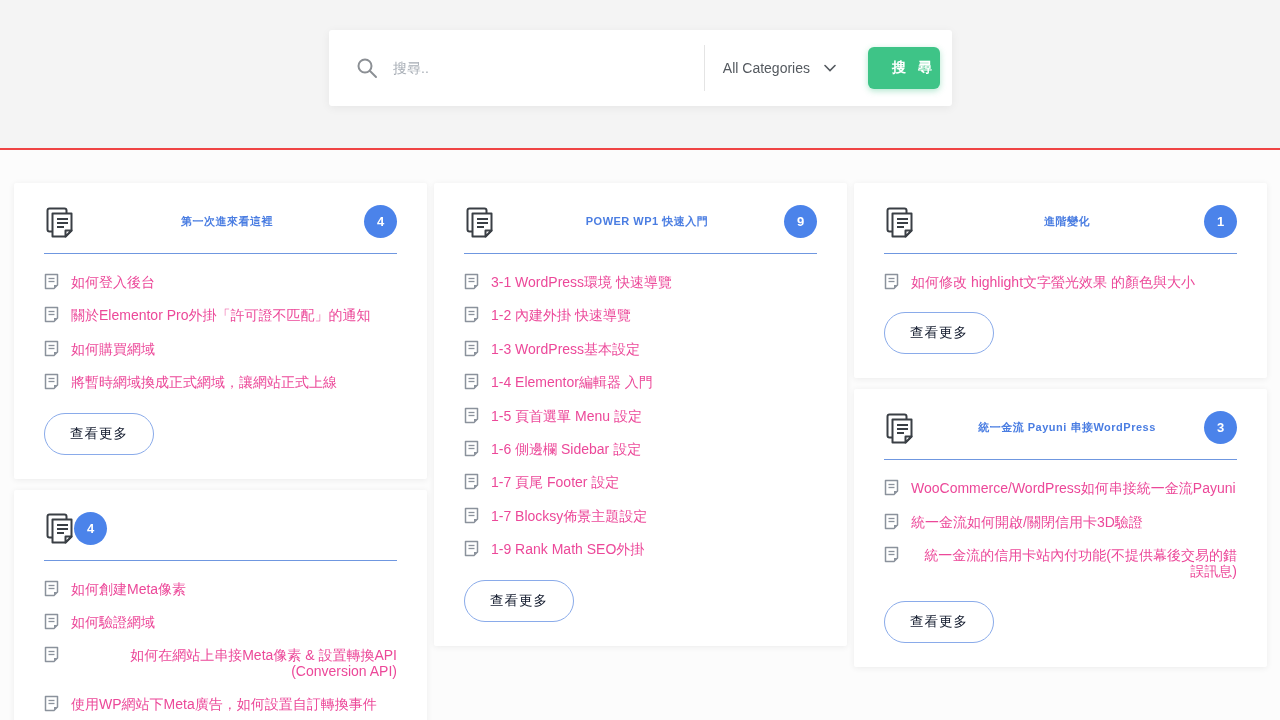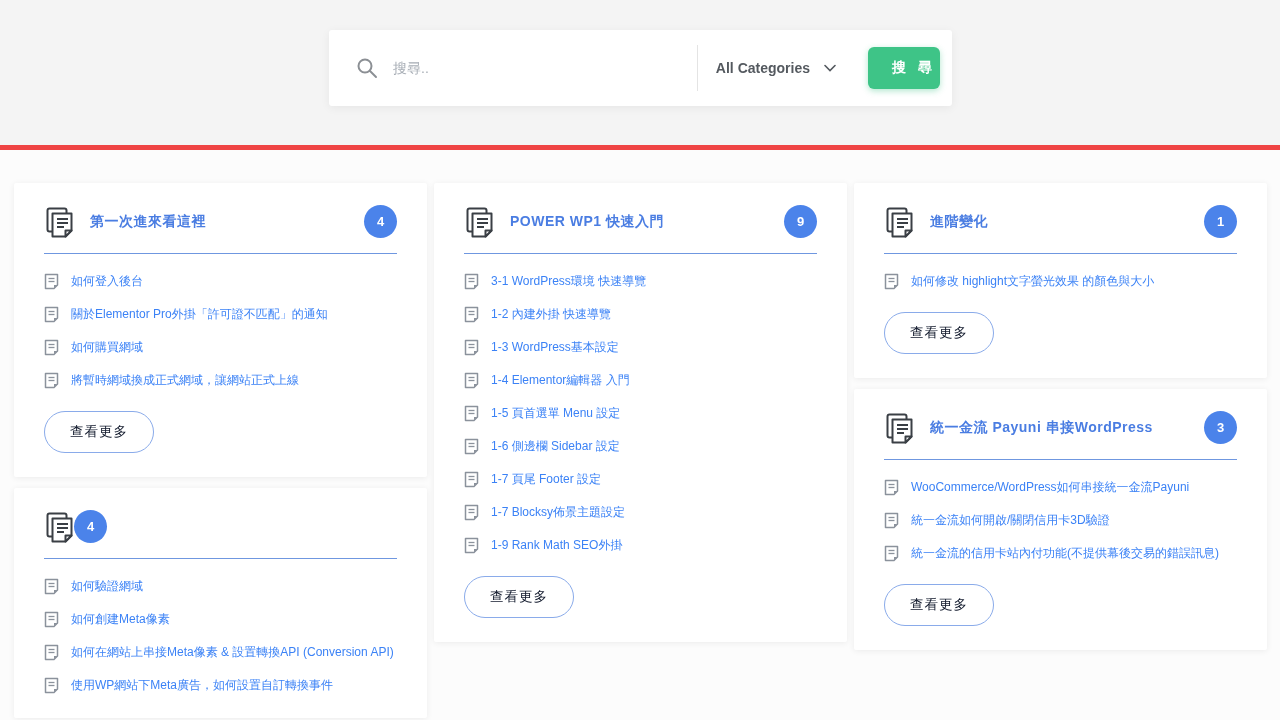--- a/index.html
+++ b/index.html
@@ -6,41 +6,41 @@
   html,body { width:1280px; height:720px; overflow:hidden; }
   body {
     font-family:"Liberation Sans","DejaVu Sans",sans-serif;
     background:#fcfcfc;
     position:relative;
   }
   
   .topband {
     position:absolute; top:0; left:0; width:1280px; height:150px;
     background:#f4f4f4;
-    border-bottom:5px solid #ef4444;
+    border-bottom:2px solid #ef4444;
   }
   .search-card {
     position:absolute; top:30px; left:329px; width:623px; height:76px;
     background:#ffffff; border-radius:3px;
     box-shadow:0 2px 10px rgba(0,0,0,0.06);
     display:flex; align-items:center;
   }
   .search-icon-wrap { margin-left:26px; display:flex; align-items:center; }
   .search-input {
     border:none; outline:none; flex:1 1 auto;
     font-size:14px; color:#444; margin-left:14px;
     font-family:inherit; background:transparent; height:40px;
   }
   .search-input::placeholder { color:#a7adb5; }
   .search-divider { width:1px; height:46px; background:#e4e4e4; margin-right:16px; }
   .category-select {
     display:flex; align-items:center; gap:14px;
     padding:0 14px 0 2px; cursor:pointer; white-space:nowrap;
   }
-  .category-label { font-size:14px; color:#54595f;font-weight:bold; }
+  .category-label { font-size:14px; color:#54595f; }
   .search-button {
     margin:0 12px 0 18px;
     width:72px; height:42px; border:none; border-radius:6px;
     color:#fff; font-size:14px; font-weight:bold; letter-spacing:4px;
     cursor:pointer; font-family:inherit;
     display:flex; align-items:center; justify-content:center;
     box-shadow:0 2px 6px rgba(62,196,135,0.4);
   }
   
   .content {
@@ -48,36 +48,36 @@
     display:flex; gap:7px; align-items:flex-start;
   }
   .col { width:413px; display:flex; flex-direction:column; gap:11px; }
   .card {
     background:#ffffff; border-radius:2px;
     box-shadow:0 1px 6px rgba(0,0,0,0.07);
     padding:22px 30px 24px 30px;
   }
   .card-header { display:flex; align-items:center; }
   .card-title {
-    font-size:14px; font-weight:bold; color:#4a7de2;
-    margin-left:16px; flex:1 1 auto; cursor:pointer; letter-spacing:0.5px;
+    font-size:11px; font-weight:bold; color:#4a7de2;
+    margin-left:16px; flex:1 1 auto; cursor:pointer; letter-spacing:0.5px;text-align:center;
   }
   .badge {
     width:33px; height:33px; border-radius:50%;
     background:#4b83ea; color:#fff; font-size:13px; font-weight:bold;
     display:flex; align-items:center; justify-content:center; flex:0 0 auto;
   }
   .card-rule { border:none; border-top:1px solid #6f97e0; margin-top:15px; }
   .article-list { list-style:none; margin-top:20px; }
   .article-item {
     display:flex; align-items:flex-start; gap:12px;
     margin-bottom:17px; cursor:pointer;
   }
   .article-item:last-child { margin-bottom:0; }
-  .article-text { font-size:12px; color:#3b82f6; line-height:1.1; padding-top:1px; }
+  .article-text { font-size:14px; color:#ec4899; line-height:1.1; padding-top:1px;text-align:right; }
   .article-icon { flex:0 0 auto; display:flex; margin-top:-1px; }
   .view-more {
     margin-top:22px; display:inline-block;
     background:#fff; border:1px solid #88aaе9;
     border:1px solid #8aabea; border-radius:21px;
     color:#0f172a; font-size:13.5px; font-family:inherit;
     padding:11px 25px; cursor:pointer; letter-spacing:1px;
   }
 </style>
 </head>
@@ -178,32 +178,32 @@
         <ul class="article-list">
           <li class="article-item">
             <span class="article-icon">
               <svg width="15" height="17" viewBox="0 0 15 17" fill="none">
     <path d="M1.5 1.5 h12 v10.5 l-3.5 3.5 h-8.5 z" stroke="#8b929c" stroke-width="1.5" fill="#fff" stroke-linejoin="round"></path>
     <path d="M10 15.5 v-3.5 h3.5 z" fill="#8b929c"></path>
     <line x1="4.5" y1="5.5" x2="10.5" y2="5.5" stroke="#8b929c" stroke-width="1.3"></line>
     <line x1="4.5" y1="8.5" x2="10.5" y2="8.5" stroke="#8b929c" stroke-width="1.3"></line>
   </svg>
             </span>
+            <span class="article-text">如何創建Meta像素</span>
+          </li>
+          <li class="article-item">
+            <span class="article-icon">
+              <svg width="15" height="17" viewBox="0 0 15 17" fill="none">
+    <path d="M1.5 1.5 h12 v10.5 l-3.5 3.5 h-8.5 z" stroke="#8b929c" stroke-width="1.5" fill="#fff" stroke-linejoin="round"></path>
+    <path d="M10 15.5 v-3.5 h3.5 z" fill="#8b929c"></path>
+    <line x1="4.5" y1="5.5" x2="10.5" y2="5.5" stroke="#8b929c" stroke-width="1.3"></line>
+    <line x1="4.5" y1="8.5" x2="10.5" y2="8.5" stroke="#8b929c" stroke-width="1.3"></line>
+  </svg>
+            </span>
             <span class="article-text">如何驗證網域</span>
-          </li>
-          <li class="article-item">
-            <span class="article-icon">
-              <svg width="15" height="17" viewBox="0 0 15 17" fill="none">
-    <path d="M1.5 1.5 h12 v10.5 l-3.5 3.5 h-8.5 z" stroke="#8b929c" stroke-width="1.5" fill="#fff" stroke-linejoin="round"></path>
-    <path d="M10 15.5 v-3.5 h3.5 z" fill="#8b929c"></path>
-    <line x1="4.5" y1="5.5" x2="10.5" y2="5.5" stroke="#8b929c" stroke-width="1.3"></line>
-    <line x1="4.5" y1="8.5" x2="10.5" y2="8.5" stroke="#8b929c" stroke-width="1.3"></line>
-  </svg>
-            </span>
-            <span class="article-text">如何創建Meta像素</span>
           </li>
           <li class="article-item">
             <span class="article-icon">
               <svg width="15" height="17" viewBox="0 0 15 17" fill="none">
     <path d="M1.5 1.5 h12 v10.5 l-3.5 3.5 h-8.5 z" stroke="#8b929c" stroke-width="1.5" fill="#fff" stroke-linejoin="round"></path>
     <path d="M10 15.5 v-3.5 h3.5 z" fill="#8b929c"></path>
     <line x1="4.5" y1="5.5" x2="10.5" y2="5.5" stroke="#8b929c" stroke-width="1.3"></line>
     <line x1="4.5" y1="8.5" x2="10.5" y2="8.5" stroke="#8b929c" stroke-width="1.3"></line>
   </svg>
             </span>

